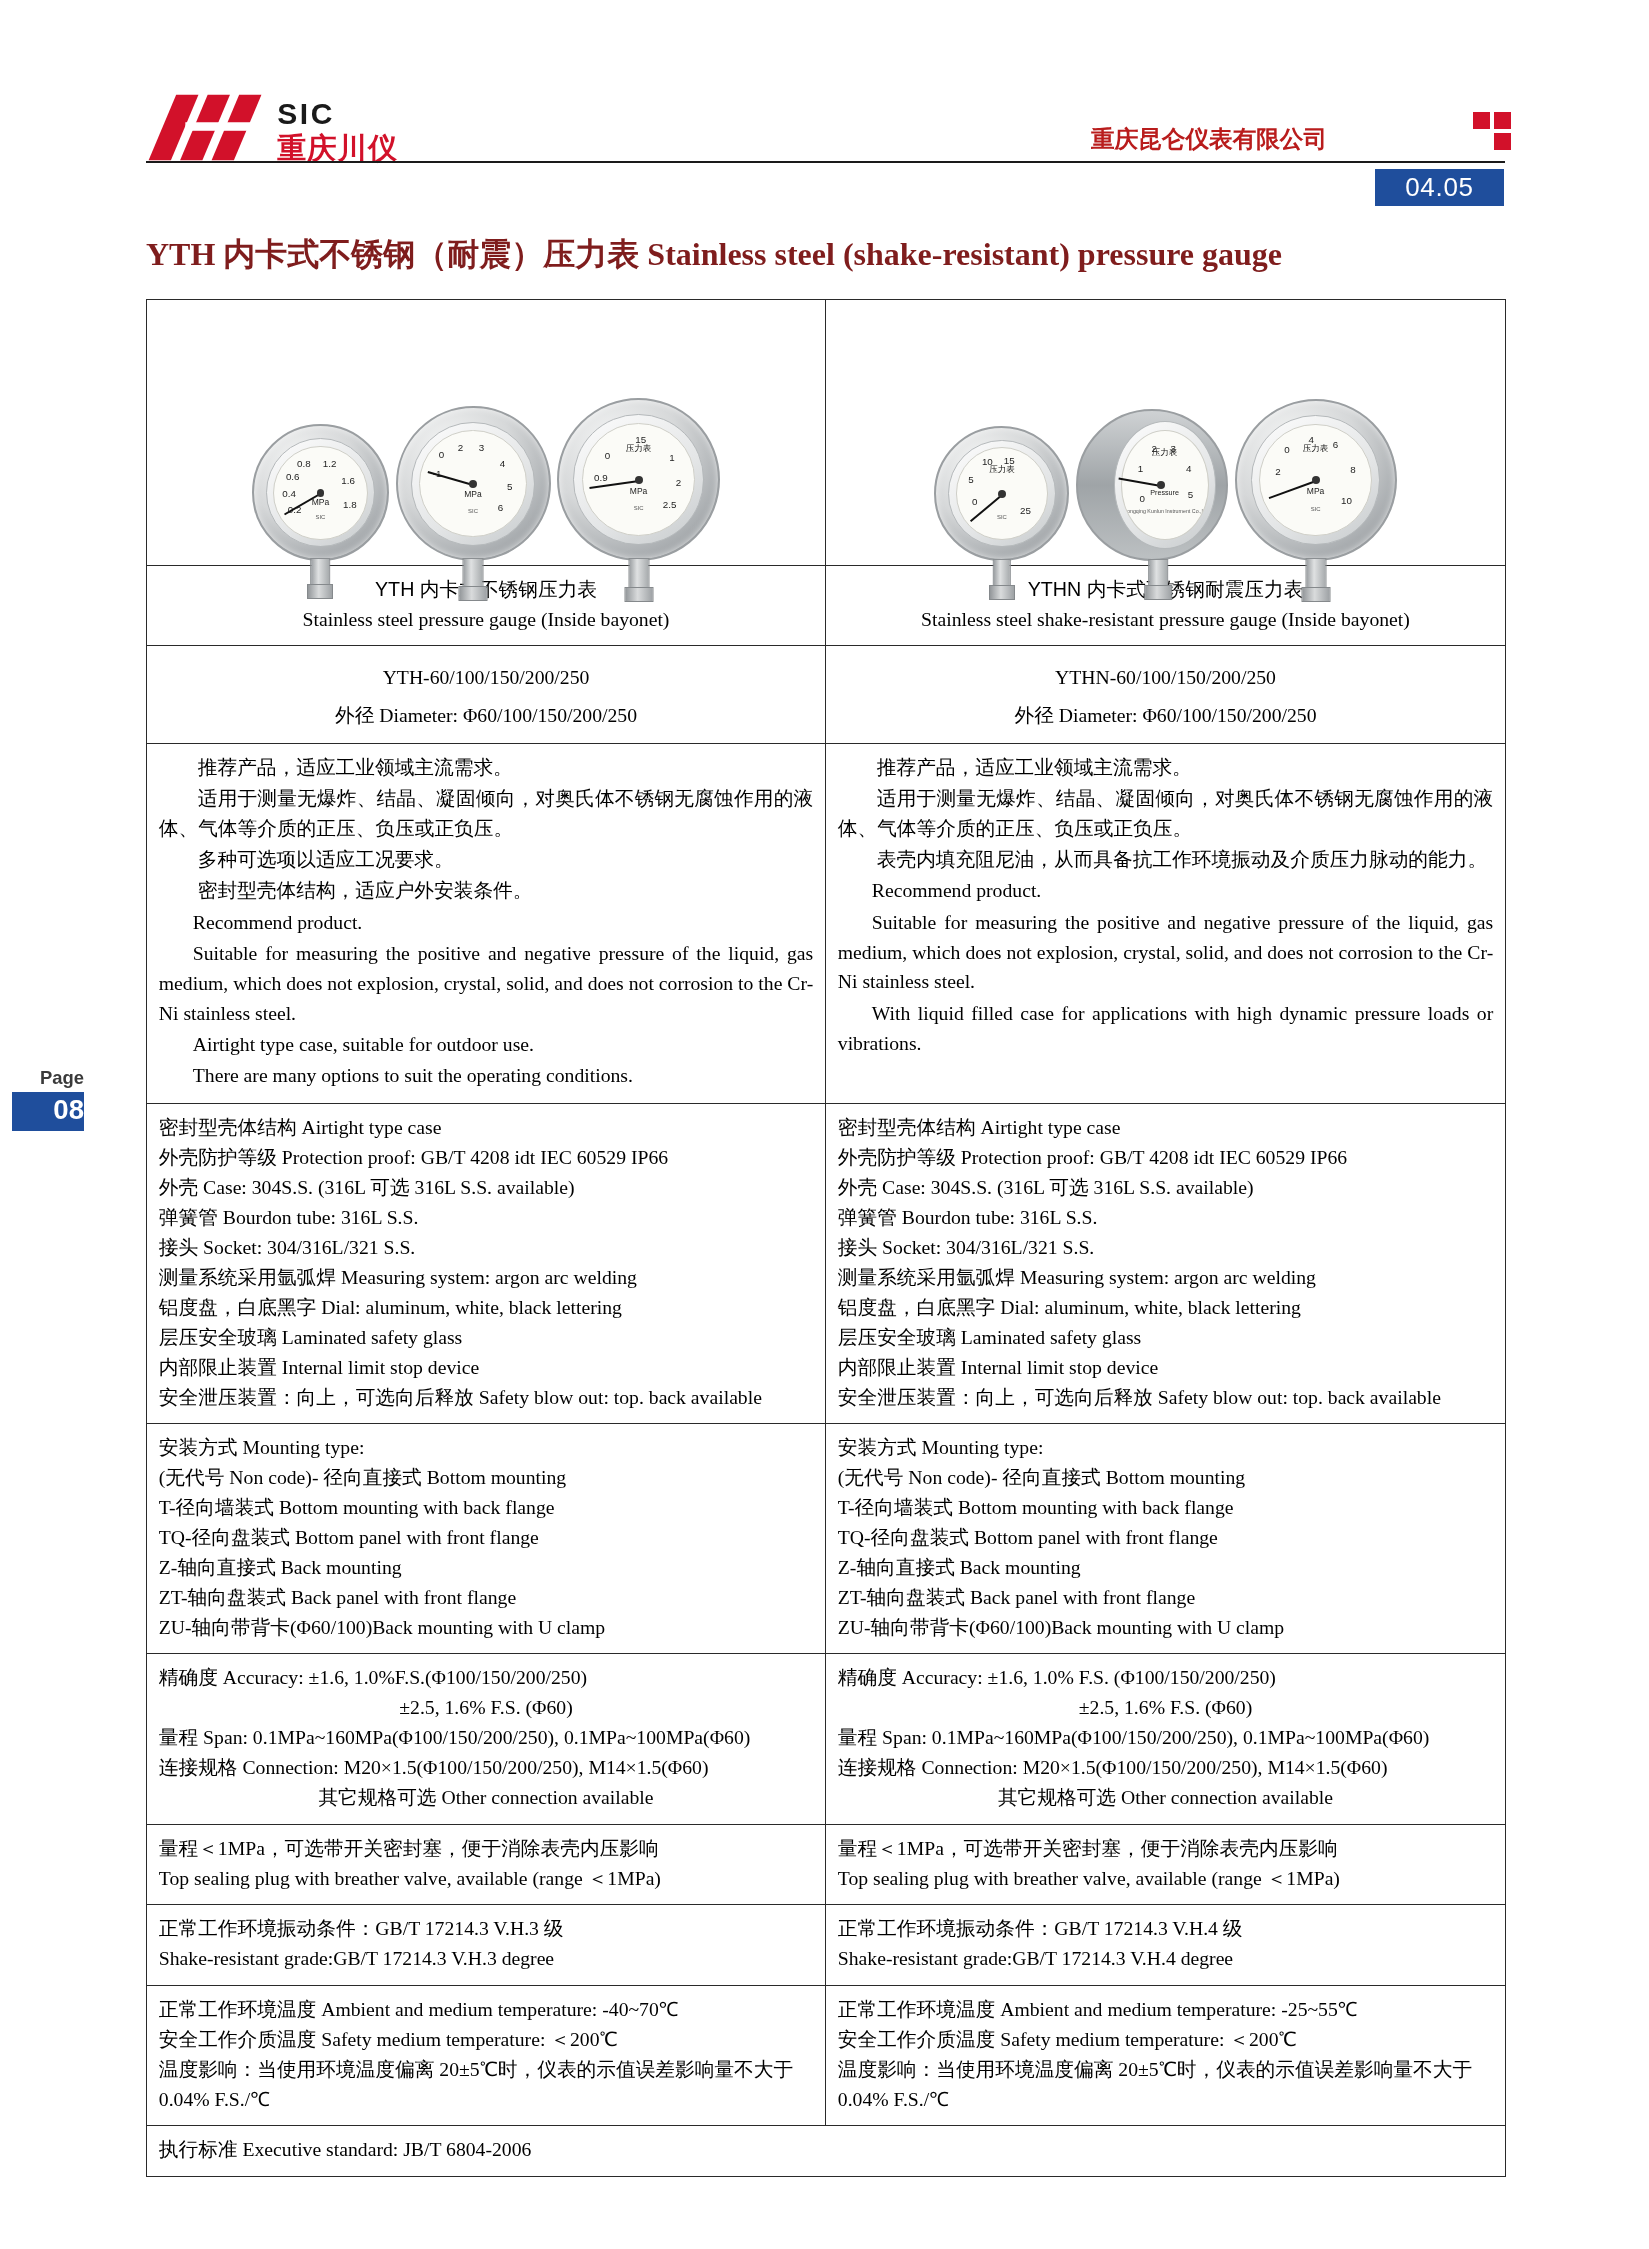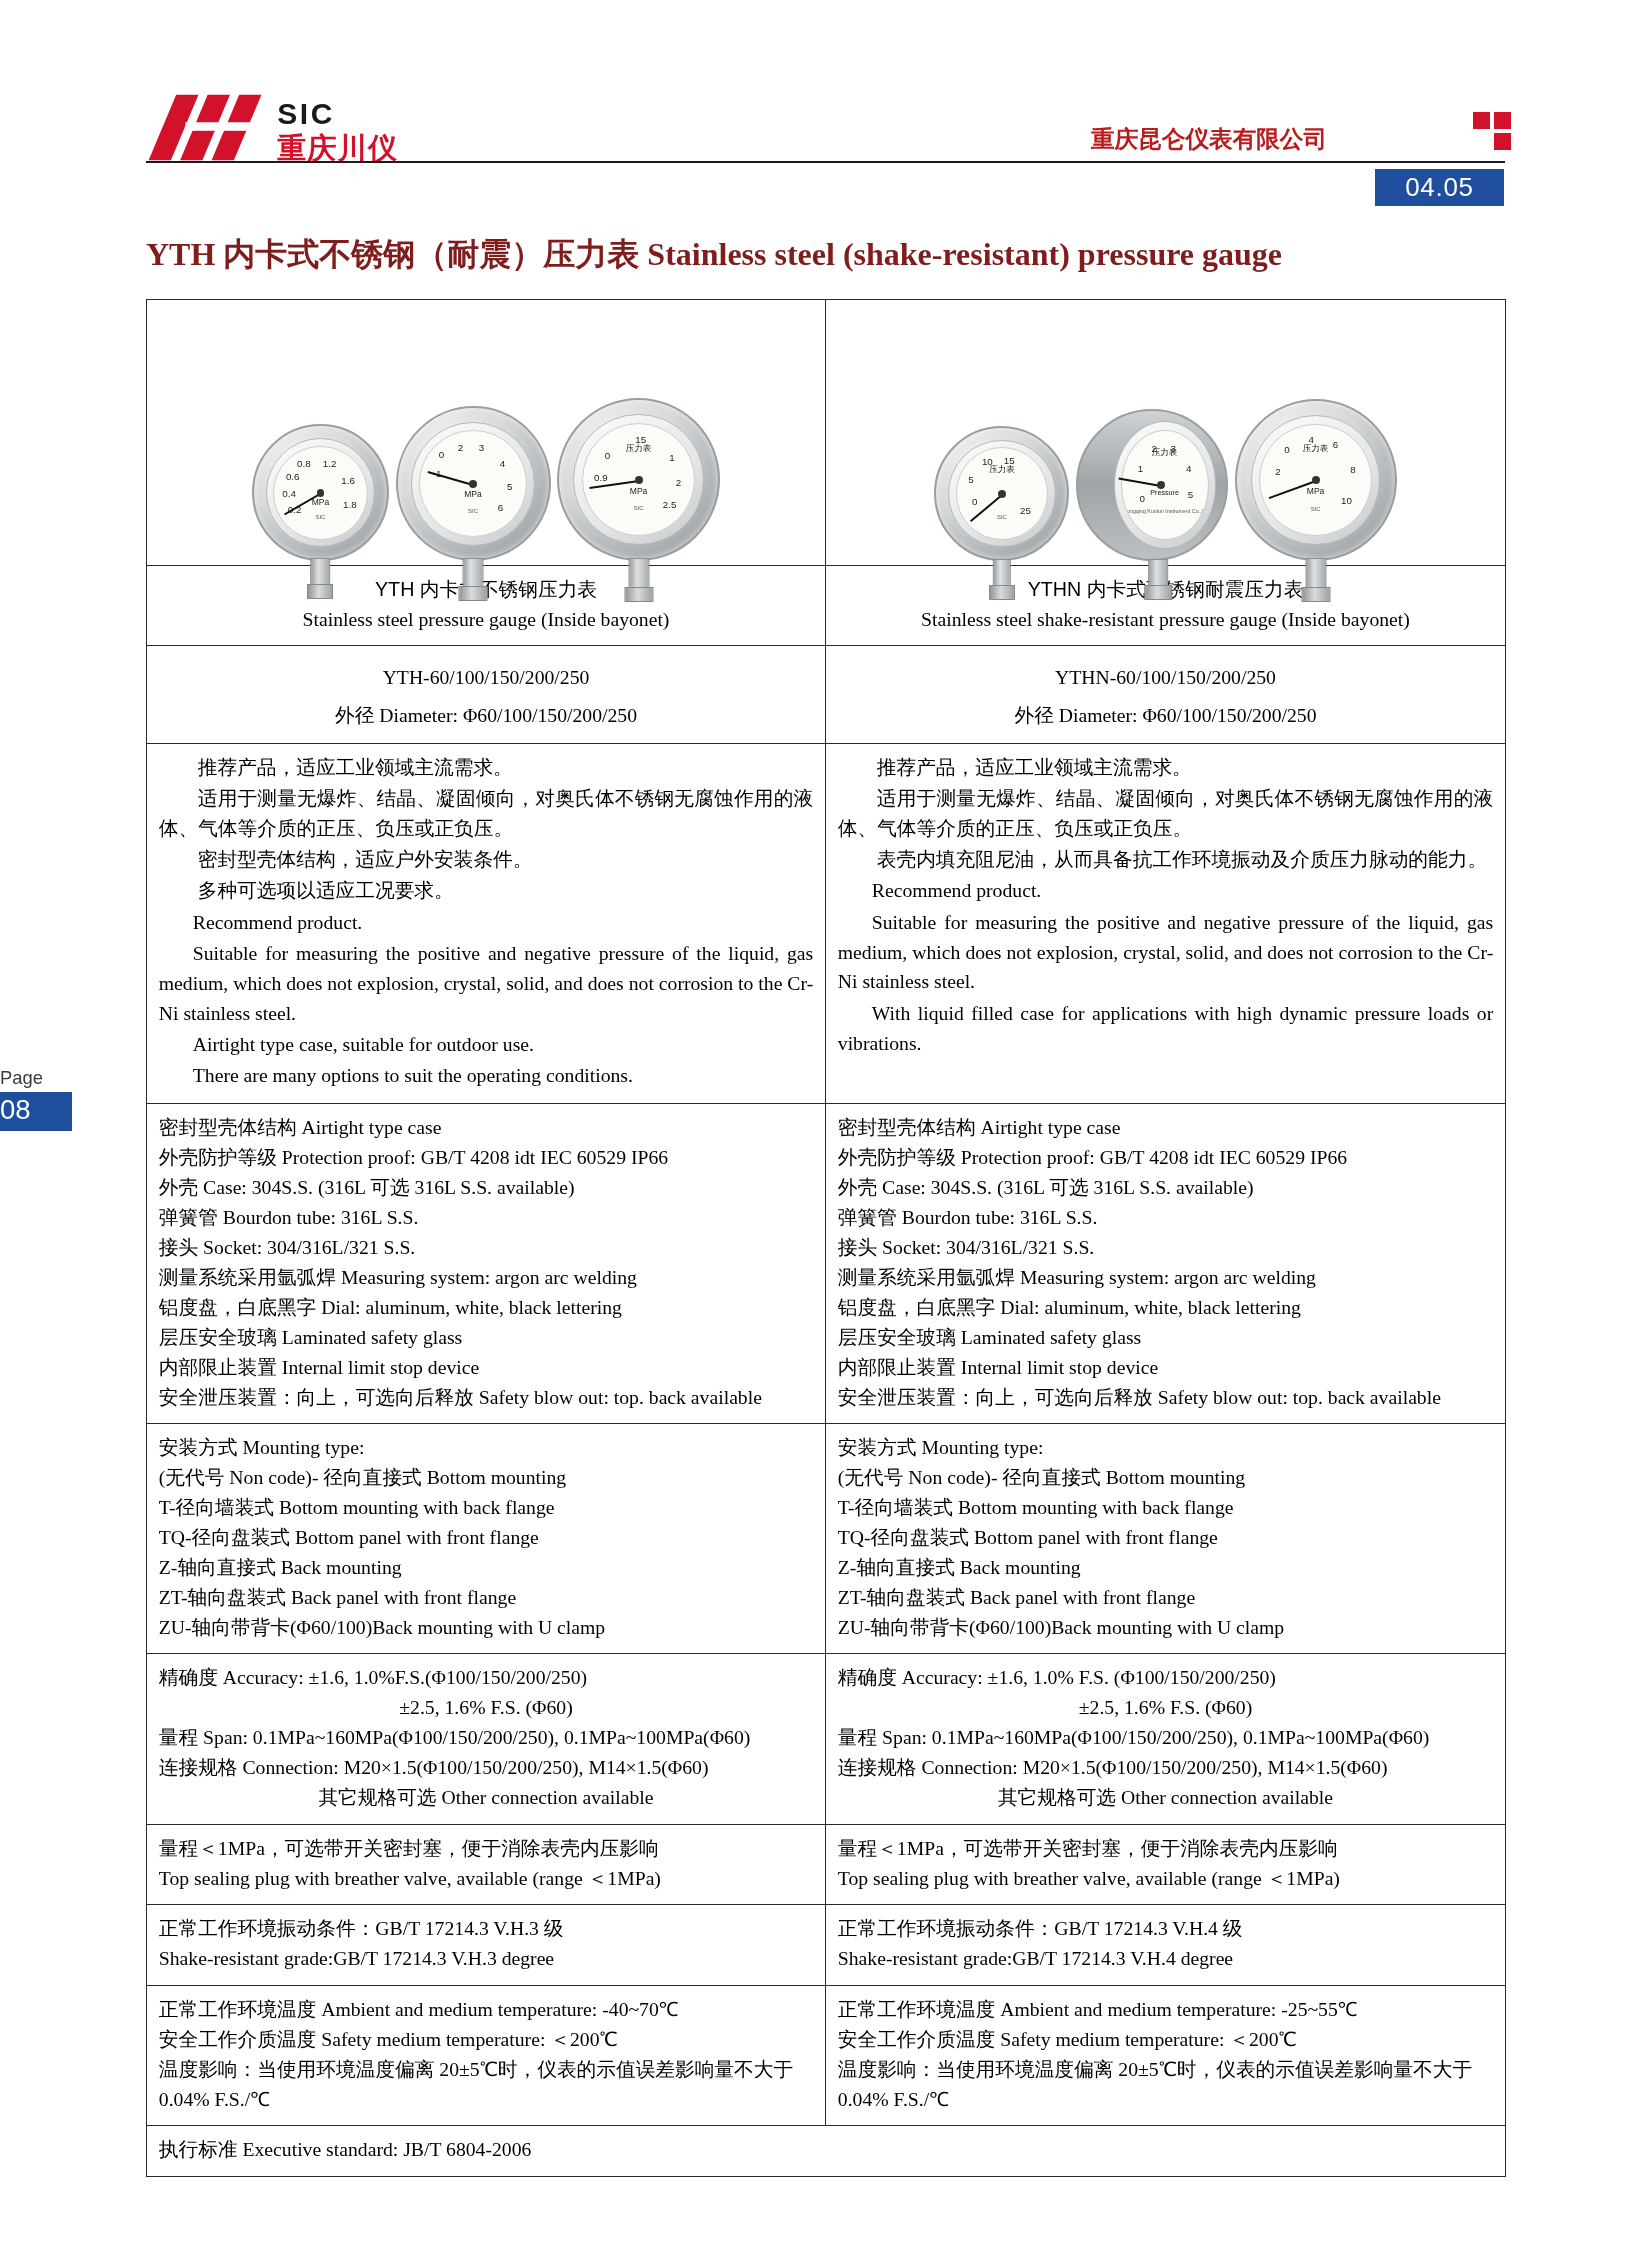--- a/index.html
+++ b/index.html
@@ -99,24 +99,25 @@
     font-family: "Liberation Serif", serif;
     font-weight: bold;
     font-size: 32px;
     color: #7f1d1d;
     white-space: nowrap;
   }
 
   
   .side-tab {
     position: absolute;
-    left: 0;
+    left: 12px;
     top: 1067px;
     width: 72px;
-    text-align: left;
+    text-align: right;
+    font-weight: bold;
   }
   .side-tab .lbl {
     font-family: "Liberation Sans", sans-serif;
     font-size: 18.4px;
     color: #3a3a3a;
   }
   .side-tab .num {
     margin-top: 2.6px;
     background: #1f4e9c;
     color: #fff;
@@ -501,22 +502,22 @@
     <div class="cell">
       <div class="model-line">YTHN-60/100/150/200/250</div>
       <div class="model-line cn">外径 Diameter:  Φ60/100/150/200/250</div>
     </div>
   </div>
 
   <div class="trow">
     <div class="cell">
       <p class="para cn indent">推荐产品，适应工业领域主流需求。</p>
       <p class="para cn indent">适用于测量无爆炸、结晶、凝固倾向，对奥氏体不锈钢无腐蚀作用的液体、气体等介质的正压、负压或正负压。</p>
+      <p class="para cn indent">多种可选项以适应工况要求。</p>
       <p class="para cn indent">密封型壳体结构，适应户外安装条件。</p>
-      <p class="para cn indent">多种可选项以适应工况要求。</p>
       <p class="para indent-en">Recommend product.</p>
       <p class="para indent-en">Suitable for measuring the positive and negative pressure of the liquid, gas medium, which   does not explosion, crystal, solid, and does not corrosion to the Cr-Ni stainless steel.</p>
       <p class="para indent-en">Airtight type case, suitable for outdoor use.</p>
       <p class="para indent-en">There are many options to suit the operating conditions.</p>
     </div>
     <div class="cell">
       <p class="para cn indent">推荐产品，适应工业领域主流需求。</p>
       <p class="para cn indent">适用于测量无爆炸、结晶、凝固倾向，对奥氏体不锈钢无腐蚀作用的液体、气体等介质的正压、负压或正负压。</p>
       <p class="para cn indent">表壳内填充阻尼油，从而具备抗工作环境振动及介质压力脉动的能力。</p>
       <p class="para indent-en">Recommend product.</p>

